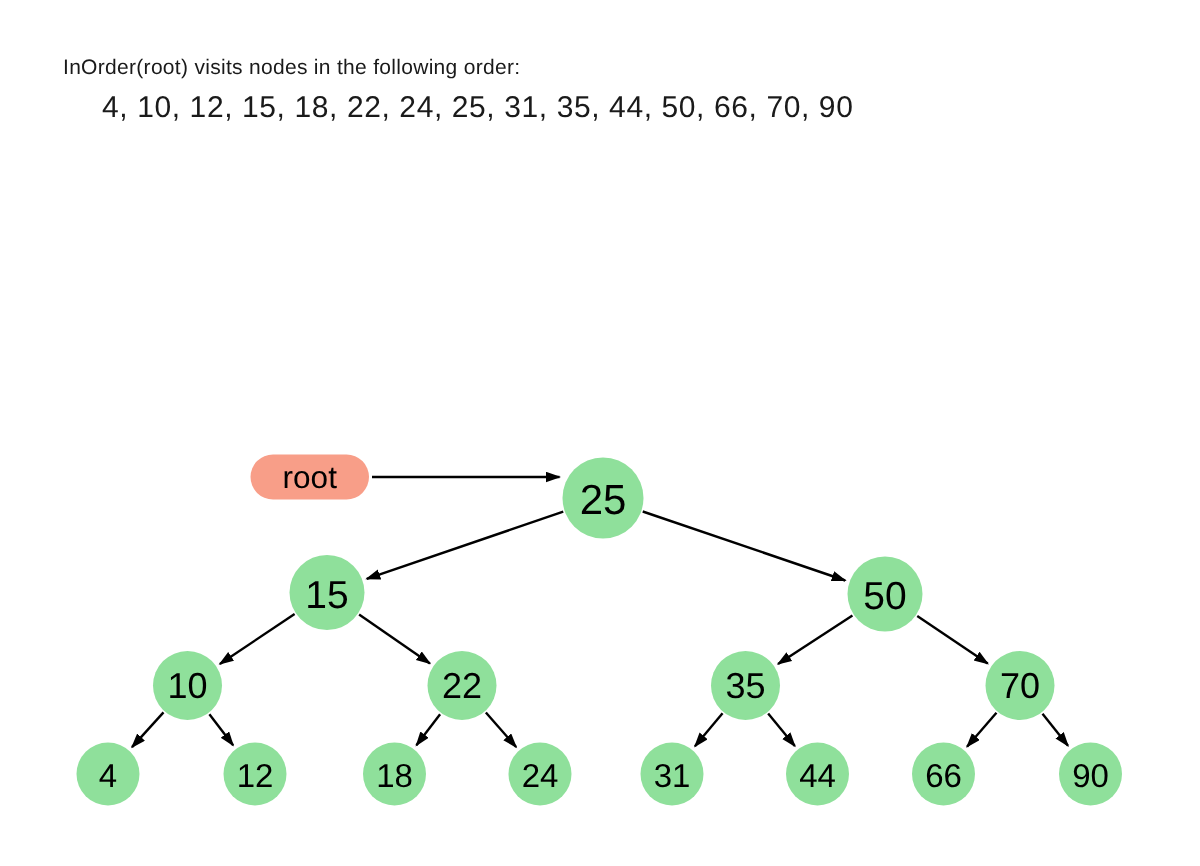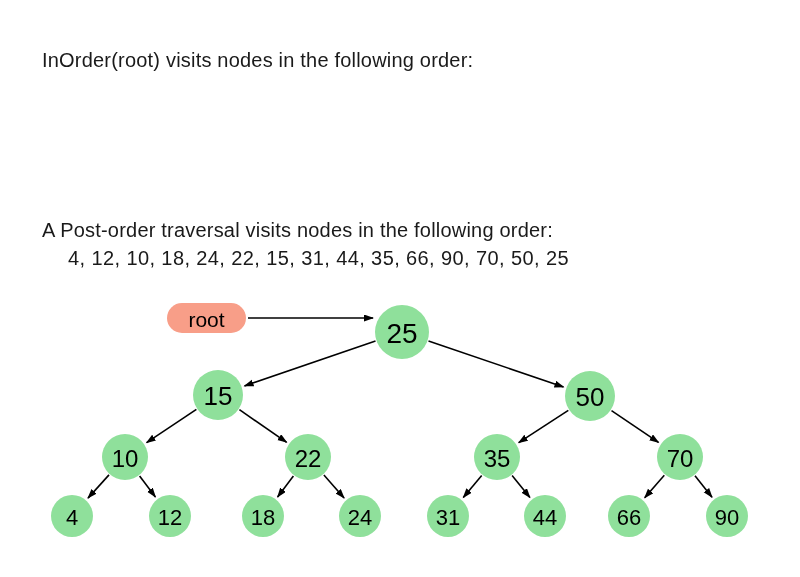--- a/index.html
+++ b/index.html
@@ -20,24 +20,23 @@
     top: 0;
     left: 0;
   }
   .tblock {
     position: absolute;
     left: 0;
     color: #1a1a1a;
   }
   .tblock .theader {
     margin-left: 42px;
-    font-size: 20px;
+    font-size: 14px;
     line-height: 28px;
     letter-spacing: 0.2px;
-    margin-top: 16px;
   }
   .tblock .tnumbers {
     margin-left: 68px;
     font-size: 20px;
     line-height: 28px;
     letter-spacing: 0.4px;
   }
   svg text {
     font-family: "Liberation Sans", sans-serif;
   }
@@ -97,23 +96,20 @@
       <circle cx="545" cy="516" r="21" fill="#8FE09B"></circle>
       <text x="545" y="517" text-anchor="middle" dominant-baseline="central" font-size="22" fill="#000000">44</text>
       <circle cx="629" cy="516" r="21" fill="#8FE09B"></circle>
       <text x="629" y="517" text-anchor="middle" dominant-baseline="central" font-size="22" fill="#000000">66</text>
       <circle cx="727" cy="516" r="21" fill="#8FE09B"></circle>
       <text x="727" y="517" text-anchor="middle" dominant-baseline="central" font-size="22" fill="#000000">90</text>
     </svg>
 
   <div class="tblock" style="top: 30px; color: rgb(26, 26, 26);">
     <div class="theader">InOrder(root) visits nodes in the following order:</div>
+    <div class="tnumbers">4, 10, 12, 15, 18, 22, 24, 25, 31, 35, 44, 50, 66, 70, 90</div>
   </div>
 
   <div class="tblock" style="top: 115px; color: rgb(26, 26, 26);">
   </div>
 
-  <div class="tblock" style="top: 200px; color: rgb(26, 26, 26);">
-    <div class="theader">A Post-order traversal visits nodes in the following order:</div>
-    <div class="tnumbers">4, 12, 10, 18, 24, 22, 15, 31, 44, 35, 66, 90, 70, 50, 25</div>
-  </div>
 
 </div>
 
 </body></html>

